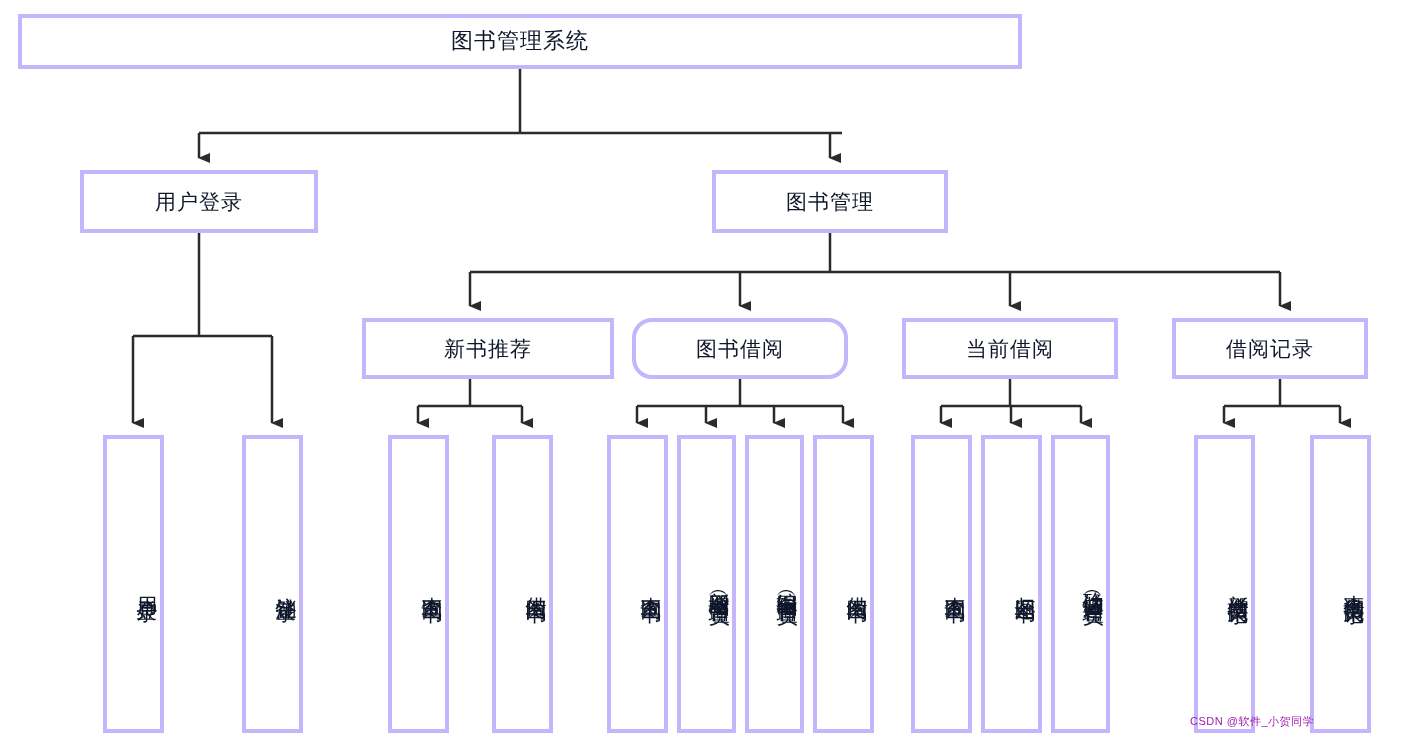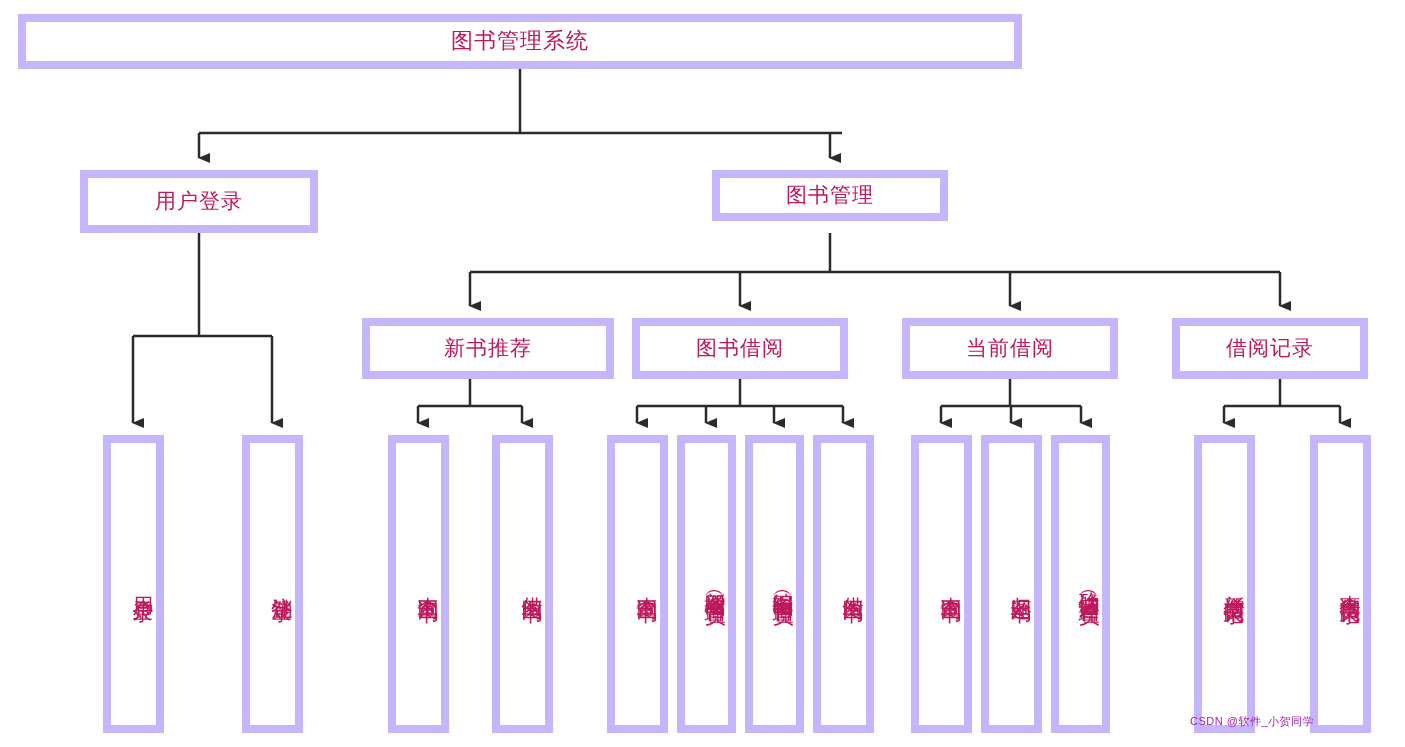--- a/index.html
+++ b/index.html
@@ -21,27 +21,26 @@
     position: absolute;
     left: 0;
     top: 0;
     width: 1405px;
     height: 747px;
   }
   .node {
     position: absolute;
     box-sizing: border-box;
     background: #ffffff;
-    border: 8px solid #c4b5fd;
+    border: 4px solid #c4b5fd;
     display: flex;
     align-items: center;
     justify-content: center;
-    color: #be185d;
+    color: #0f172a;
     overflow: hidden;
-    font-family: Liberation Serif, serif;
   }
   .node.h {
     font-size: 21px;
     letter-spacing: 1px;
     line-height: 1.2;
   }
   .node.title-node {
     font-size: 22px;
   }
   .node.v {
@@ -125,28 +124,28 @@
     </g>
   </svg>
 
   <div class="node h title-node" style="left:18px; top:14px; width:1004px; height:55px;">
     <span>图书管理系统</span>
   </div>
 
   <div class="node h" style="left:80px; top:170px; width:238px; height:63px;">
     <span>用户登录</span>
   </div>
-  <div class="node h" style="left:712px; top:170px; width:236px; height:51px;">
+  <div class="node h" style="left:712px; top:170px; width:236px; height:63px;">
     <span>图书管理</span>
   </div>
 
   <div class="node h" style="left:362px; top:318px; width:252px; height:61px;">
     <span>新书推荐</span>
   </div>
-  <div class="node h" style="left:632px; top:318px; width:216px; height:61px;">
+  <div class="node h" style="left:632px; top:318px; width:216px; height:61px;border-radius:20px;">
     <span>图书借阅</span>
   </div>
   <div class="node h" style="left:902px; top:318px; width:216px; height:61px;justify-content:center;">
     <span>当前借阅</span>
   </div>
   <div class="node h" style="left:1172px; top:318px; width:196px; height:61px;">
     <span>借阅记录</span>
   </div>
 
   <div class="node v" style="left:103px; top:435px; width:61px; height:298px;">

